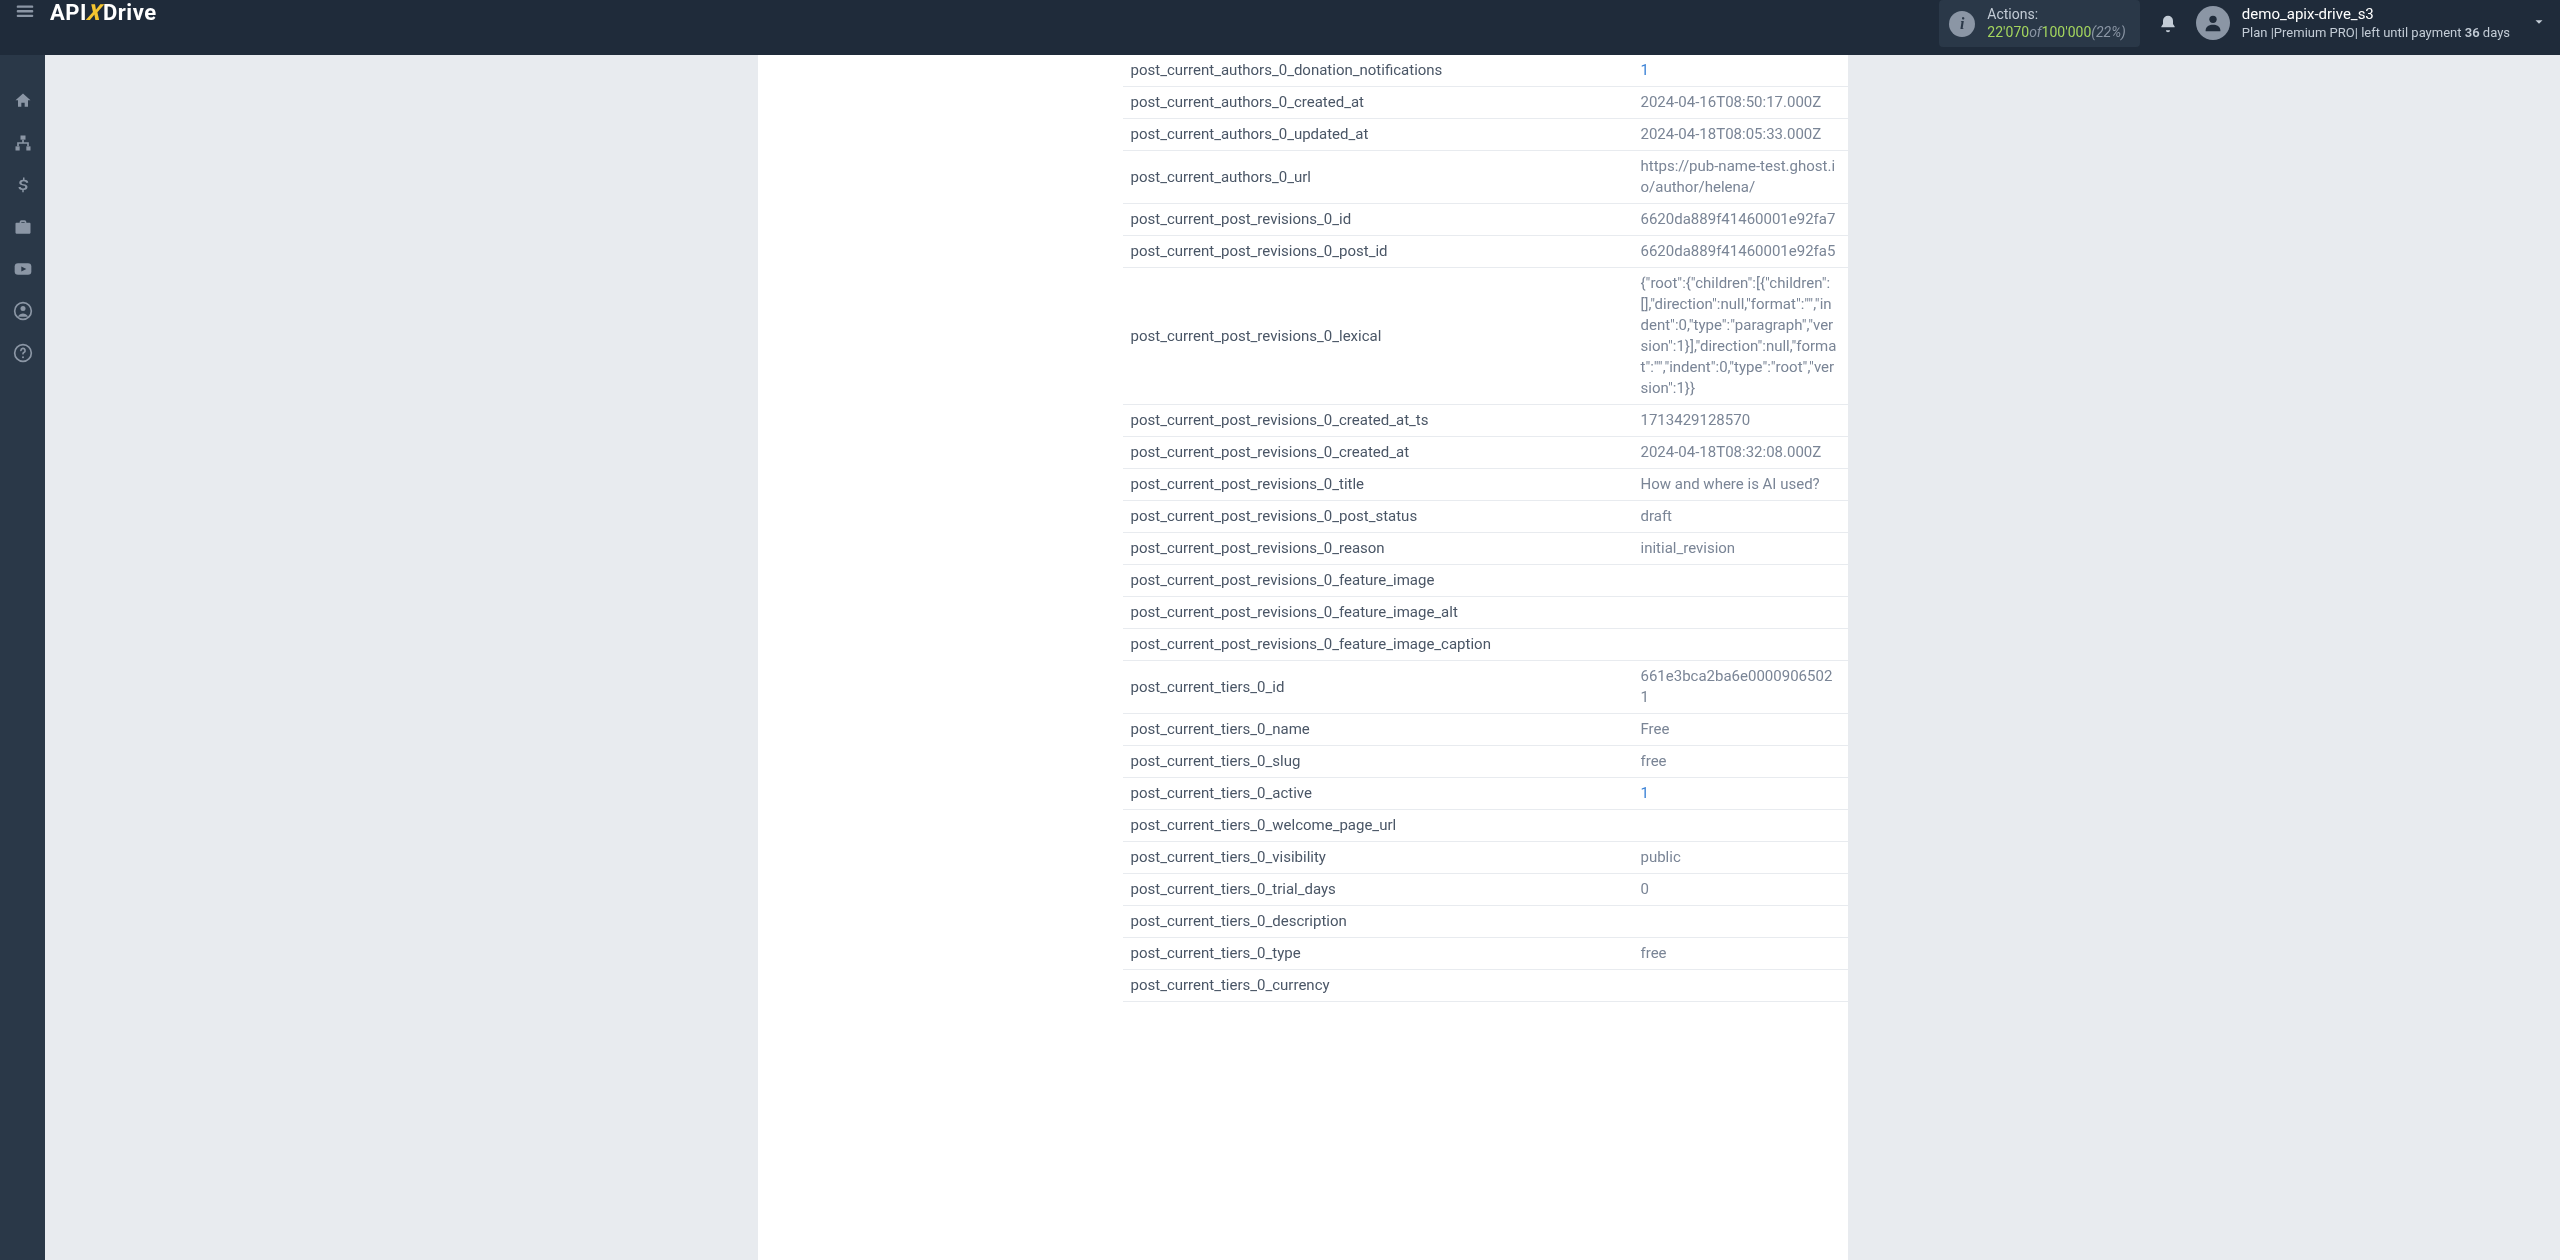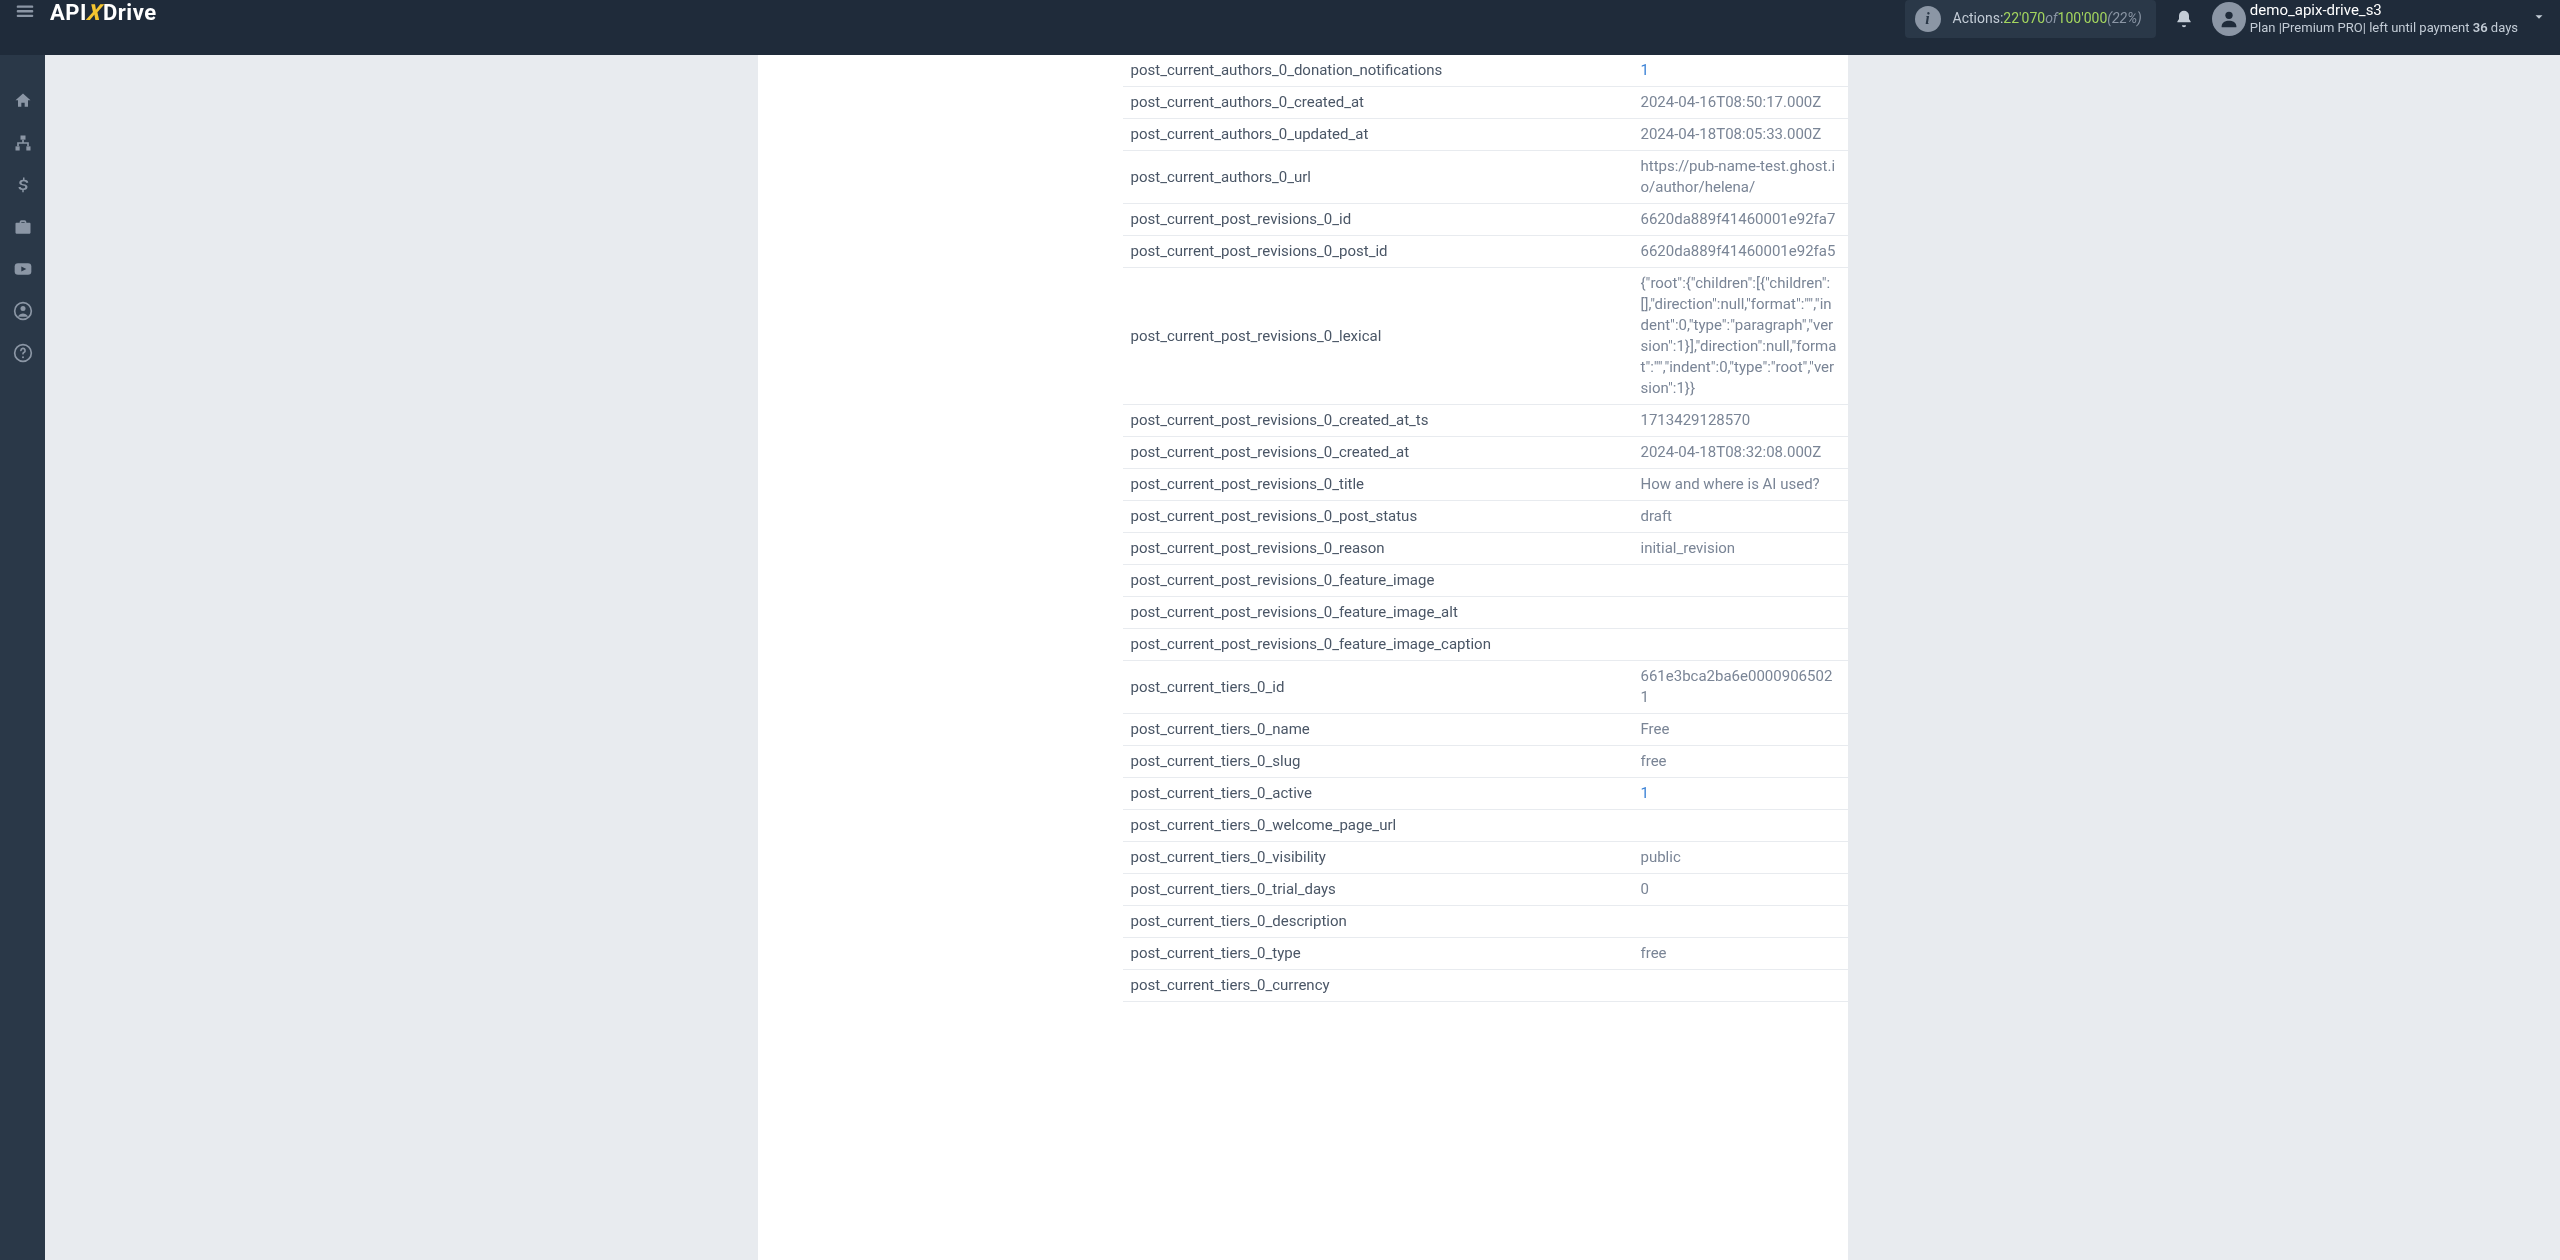--- a/index.html
+++ b/index.html
@@ -68,21 +68,21 @@
       display: flex;
       align-items: center;
       justify-content: center;
       font-weight: bold;
       font-style: italic;
       font-size: 16px;
       font-family: Georgia, serif;
     }
     .actions-text {
       display: flex;
-      flex-direction: row;
+      flex-direction: column;
       line-height: 1.25;
     }
     .actions-label {
       color: #c3ccd6;
     }
     .actions-values {
       display: flex;
       align-items: baseline;
     }
     .actions-current { color: #a4d65e; }
@@ -91,21 +91,21 @@
     .actions-pct { color: #8b96a5; font-style: italic; }
     .bell-icon {
       color: #c3ccd6;
       cursor: pointer;
       display: flex;
       align-items: center;
     }
     .user-section {
       display: flex;
       align-items: center;
-      gap: 4px;
+      gap: 12px;
       cursor: pointer;
     }
     .avatar {
       width: 34px;
       height: 34px;
       border-radius: 50%;
       background: #8b96a5;
       display: flex;
       align-items: center;
       justify-content: center;

